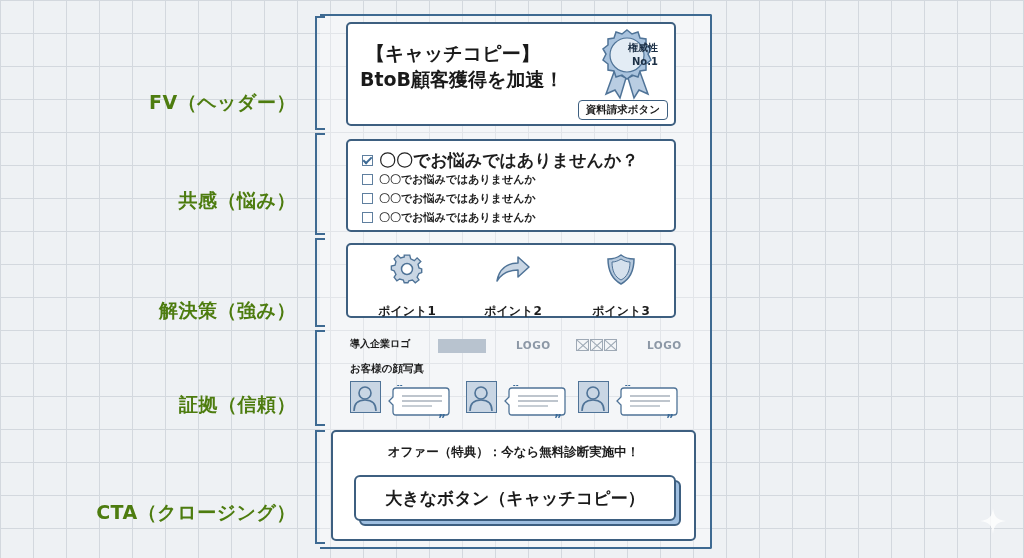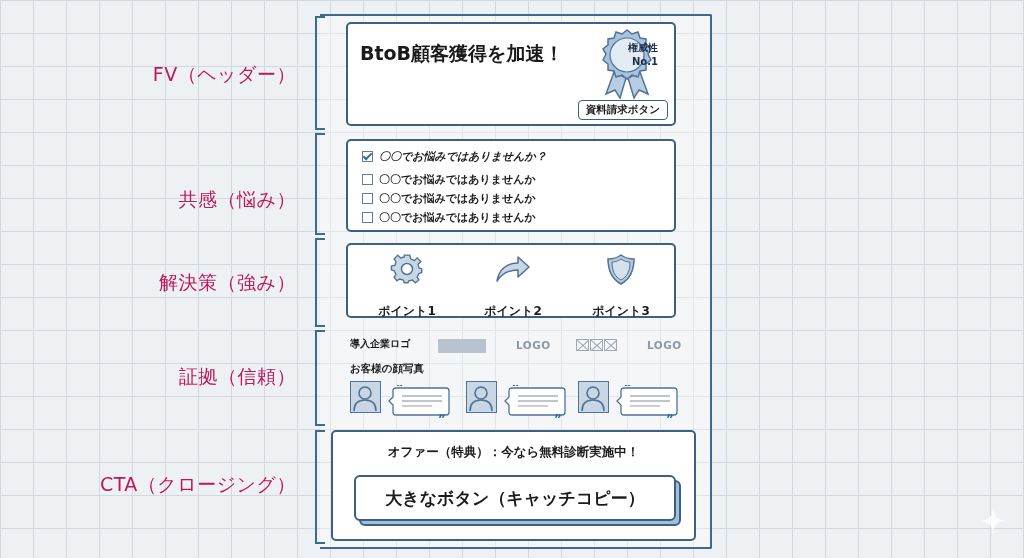--- a/index.html
+++ b/index.html
@@ -8,22 +8,22 @@
     background-color:#eef1f4;
     background-image:
       linear-gradient(to right, #d3d8de 1px, transparent 1px),
       linear-gradient(to bottom, #d3d8de 1px, transparent 1px);
     background-size:33px 33px;
     background-position:0 0;
     font-family:"DejaVu Sans", "Liberation Sans", sans-serif;
     color:#1b1b1b;
   }
   .label {
-    position:absolute; right:728px; font-weight:normal; font-size:19px;
-    white-space:nowrap; letter-spacing:0.5px; color:#be185d;
+    position:absolute; right:728px; font-weight:bold; font-size:19px;
+    white-space:nowrap; letter-spacing:0.5px; color:#4d7c0f;margin-top:28px;
   }
   .outer-frame {
     position:absolute; left:320px; top:14px; width:390px; height:531px;
     border:2px solid #3e6a92; border-left:none; border-radius:0 2px 2px 0;
     background:rgba(255,255,255,0.35);
   }
   .outer-frame-top {
     position:absolute; left:331px; top:14px; width:380px; height:2px; background:#3e6a92;
   }
   .bracket {
@@ -57,21 +57,21 @@
   .emp-row { position:absolute; left:14px; display:flex; align-items:center; }
   .emp-row .cb {
     width:9px; height:9px; border:1.5px solid #5f7f9f; margin-right:6px;
     position:relative; background:#fff;
   }
   .emp-row .cb.checked::after {
     content:""; position:absolute; left:2px; top:-1px; width:3px; height:7px;
     border:solid #3d6a94; border-width:0 2px 2px 0; transform:rotate(45deg);
   }
   .emp-row .txt { font-size:11px; font-weight:bold; color:#1e1e1e; }
-  .emp-row.head .txt { font-size:11px;font-style:italic; }
+  .emp-row.head .txt { font-size:17px; }
   
   .sol { top:243px; height:75px; }
   .point { position:absolute; top:8px; width:90px; text-align:center; }
   .point svg { display:block; margin:0 auto; }
   .point .pl { font-size:12px; font-weight:bold; margin-top:18px; color:#1c1c1c; }
   
   .evid-area { position:absolute; left:346px; top:332px; width:330px; height:90px; }
   .evid-row1 { position:absolute; left:4px; top:5px; width:330px; height:16px; }
   .evid-title { position:absolute; left:0; top:0; font-size:10px; font-weight:bold; color:#1c1c1c; }
   .logo-gray { position:absolute; left:88px; top:2px; width:48px; height:14px; background:#b8c3cf; }
@@ -105,36 +105,37 @@
     background:#fff; border:2px solid #3d5f80; border-radius:6px; box-sizing:border-box;
     display:flex; align-items:center; justify-content:center;
     font-size:17px; font-weight:bold; color:#1a1a1a; cursor:pointer;
   }
   .sparkle { position:absolute; left:980px; top:508px; width:26px; height:26px; opacity:0.8; }
 </style>
 </head>
 <body>
 
 <div class="label" style="top:62px;">FV（ヘッダー）</div>
-<div class="label" style="top:187px;">共感（悩み）</div>
+<div class="label" style="top:160px;">共感（悩み）</div>
 <div class="label" style="top:270px;">解決策（強み）</div>
 <div class="label" style="top:364px;">証拠（信頼）</div>
 <div class="label" style="top:472px;">CTA（クロージング）</div>
 
 <div class="outer-frame"></div>
 <div class="outer-frame-top"></div>
 
 <div class="bracket" style="top:16px;height:110px;"></div>
 <div class="bracket" style="top:133px;height:98px;"></div>
 <div class="bracket" style="top:238px;height:85px;"></div>
 <div class="bracket" style="top:330px;height:92px;"></div>
 <div class="bracket" style="top:430px;height:110px;"></div>
 
 <div class="section fv">
   <div class="fv-catch">
+    <span>【キャッチコピー】</span>
     <span class="line2">BtoB顧客獲得を加速！</span>
   </div>
   <div class="badge">
     <svg width="66" height="72" viewBox="0 0 66 72">
       <polygon points="18,44 10,66 19,62 24,70 30,50" fill="#b9cde2" stroke="#4f7397" stroke-width="1.5"></polygon>
       <polygon points="44,44 52,66 43,62 38,70 32,50" fill="#b9cde2" stroke="#4f7397" stroke-width="1.5"></polygon>
       <g transform="translate(31,29)">
         <path d="M0,-27 L5,-23 L11,-25 L13,-19 L19,-18 L19,-12 L24,-8 L21,-3 L24,3 L19,7 L19,13 L13,14 L11,20 L5,18 L0,22 L-5,18 L-11,20 L-13,14 L-19,13 L-19,7 L-24,3 L-21,-3 L-24,-8 L-19,-12 L-19,-18 L-13,-19 L-11,-25 L-5,-23 Z" fill="#a9c3de" stroke="#4f7397" stroke-width="1.5"></path>
         <circle cx="0" cy="-2" r="17" fill="#e3ecf5" stroke="#4f7397" stroke-width="1.2"></circle>
       </g>

